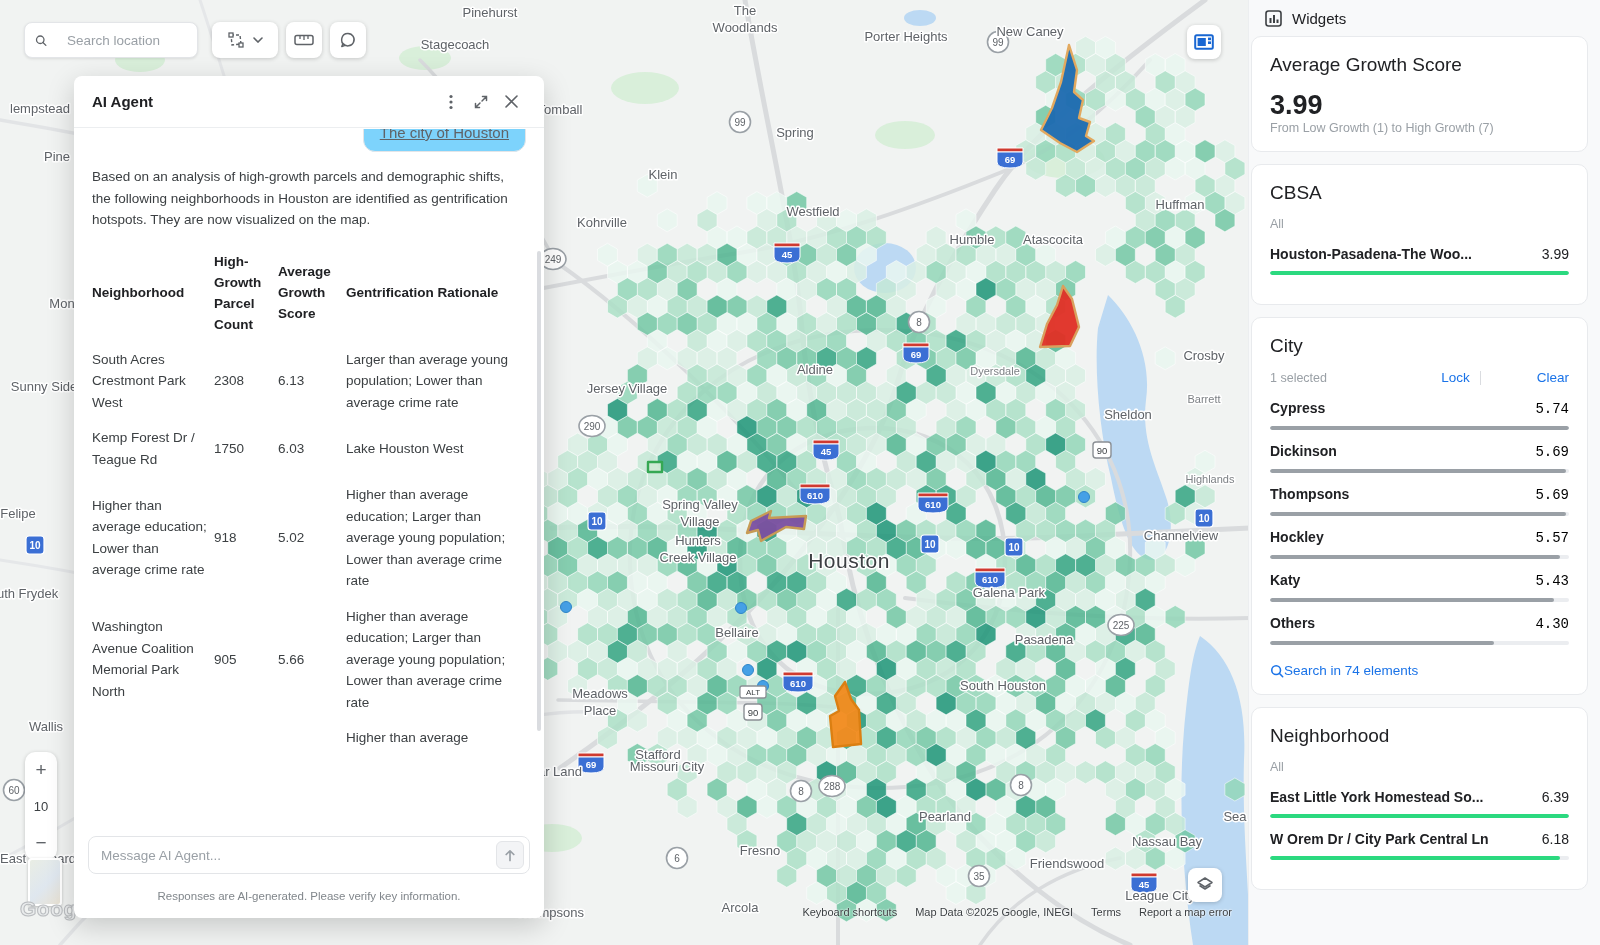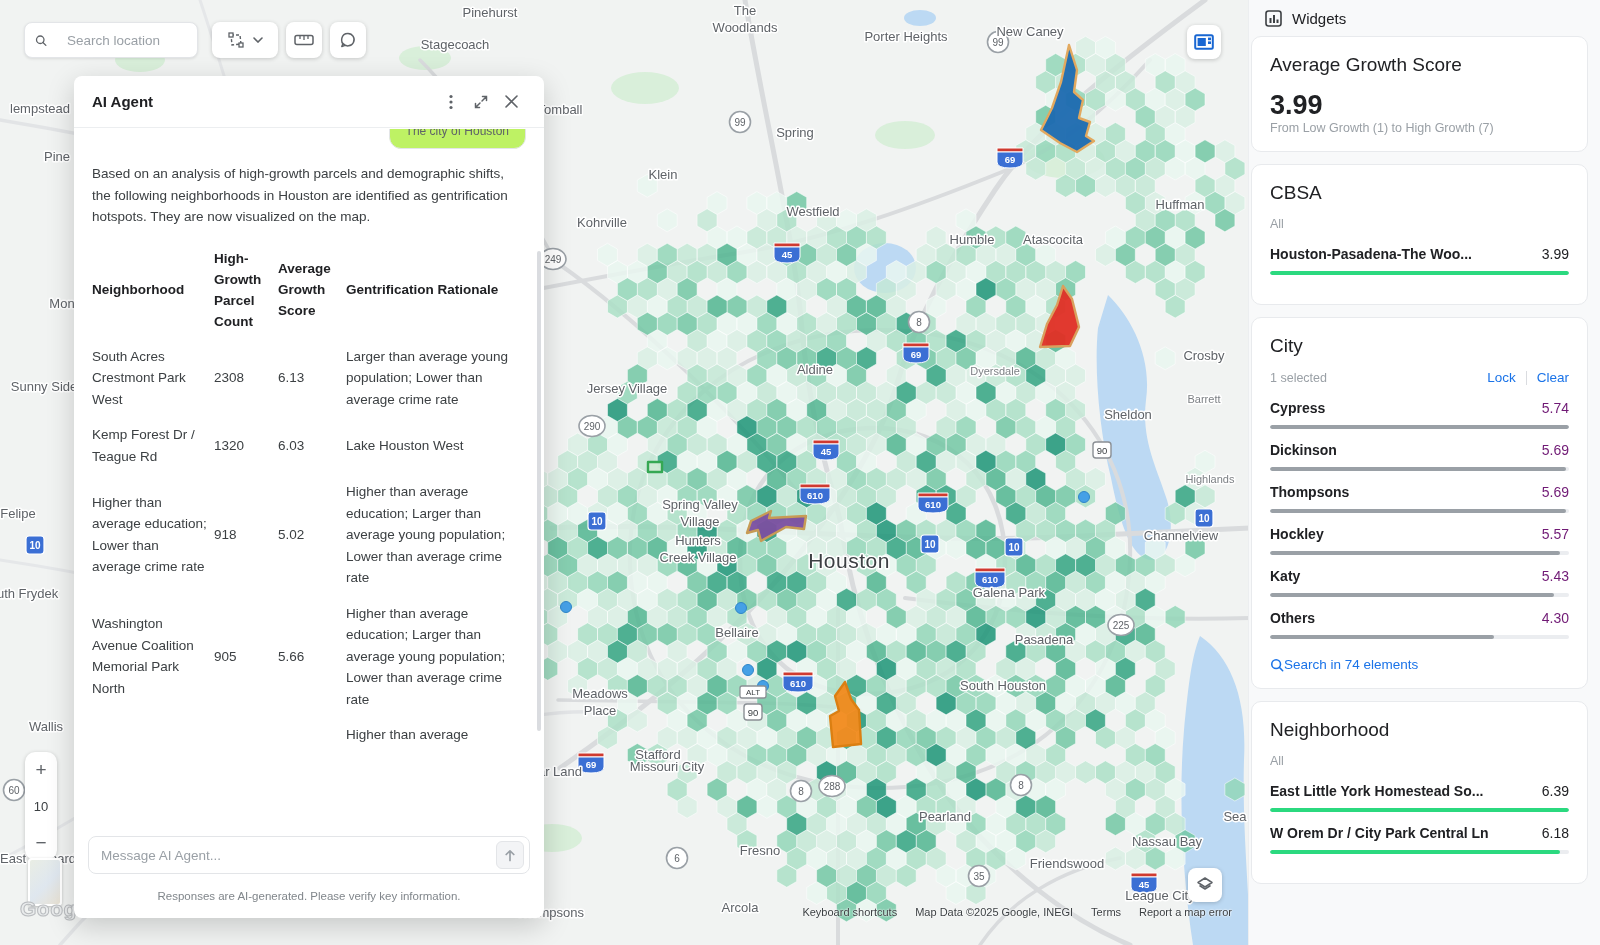--- a/index.html
+++ b/index.html
@@ -43,21 +43,21 @@
     box-shadow:0 1px 4px rgba(0,0,0,.2); display:flex; align-items:center; justify-content:center; cursor:pointer; }
 
   
   .ai-panel { position:absolute; left:74px; top:76px; width:470px; height:842px; background:#fff; border-radius:8px;
     box-shadow:0 8px 28px rgba(0,0,0,.18); overflow:hidden; }
   .ai-head { height:52px; display:flex; align-items:center; padding:0 18px; border-bottom:1px solid #eceef0; }
   .ai-title { font-size:15px; font-weight:bold; color:#202124; flex:1; }
   .ai-head .hicon { width:30px; height:30px; display:flex; align-items:center; justify-content:center; color:#5f6368; cursor:pointer; }
   .ai-body { position:absolute; top:53px; bottom:112px; left:0; right:0; overflow:hidden; padding:0 18px; }
   .chip-row { display:flex; justify-content:flex-end; margin-top:-16px; }
-  .chip { border:1px solid #e3e5e8; background:#bef264; border-radius:12px; padding:10px 16px; font-size:12px; color:#5f6368; }
+  .chip { border:1px solid #e3e5e8; background:#7dd3fc; border-radius:12px; padding:10px 16px; font-size:15px; color:#5f6368;text-decoration:underline; }
   .ai-intro { margin-top:14px; font-size:13.5px; line-height:21.5px; color:#3c4043; }
   .ai-table { margin-top:14px; display:grid; grid-template-columns:118px 60px 64px 1fr; column-gap:4px; }
   .ai-th { font-weight:bold; font-size:13.5px; color:#202124; display:flex; align-items:center; line-height:21px; padding:6px 0; }
   .ai-td { font-size:13.5px; color:#3c4043; line-height:21.5px; display:flex; align-items:center; padding:8px 0 6px; }
   .fade { position:absolute; left:0; right:0; bottom:111px; height:42px;
     background:linear-gradient(rgba(255,255,255,0), #fff 85%); pointer-events:none; }
   .ai-scrollbar { position:absolute; right:3px; top:175px; width:4px; height:480px; background:#dadce0; border-radius:2px; }
   .ai-input { position:absolute; left:14px; right:14px; bottom:44px; height:38px; border:1px solid #e3e5e8; border-radius:8px;
     display:flex; align-items:center; padding:0 5px 0 12px; gap:8px; background:#fff; }
   .ai-input input { flex:1; border:none; outline:none; font-size:13.5px; color:#3c4043; font-family:Liberation Sans, sans-serif; }
@@ -71,28 +71,28 @@
     border-left:1px solid #eceef0; padding:0 12px 0 2px; }
   .sb-head { display:flex; align-items:center; gap:10px; padding:10px 14px 9px; }
   .sb-head-title { font-size:15px; font-weight:500; color:#202124; }
   .card { background:#fff; border:1px solid #e8eaed; border-radius:10px; padding:17px 18px 16px; margin-bottom:12px; }
   .card-title { font-size:19px; font-weight:500; color:#202124; }
   .card-sub { margin-top:13px; font-size:12.5px; color:#9aa0a6; }
   .big-val { margin-top:14px; font-size:27px; font-weight:bold; color:#202124; }
   .card-cap { margin-top:0; font-size:12.5px; color:#9aa0a6; }
   .sel-row { margin-top:13px; display:flex; align-items:center; }
   .sel-count { font-size:12.5px; color:#9aa0a6; flex:1; }
-  .sel-link { font-size:13.5px; color:#1a73e8; cursor:pointer; }
+  .sel-link { font-size:13.5px; color:#1a73e8; cursor:pointer;margin-left:46px; }
   .sel-divider { width:1px; height:14px; background:#dadce0; margin:0 10px; }
   .w-rows { margin-top:15px; }
   .w-row { margin-bottom:13px; cursor:pointer; }
   .w-row-top { display:flex; justify-content:space-between; align-items:baseline;text-align:right; }
   .w-row-name { font-size:14px; font-weight:bold; color:#202124; }
   .w-row-val { font-size:14px; color:#202124; }
-  .w-row-val.muted { color:#701a75; }
+  .w-row-val.muted { color:#000000;font-family:Liberation Mono, monospace; }
   .w-bar { height:4px; background:#ebedf0; border-radius:2px; margin-top:9px; overflow:hidden; }
   .w-bar-fill { height:100%; border-radius:2px; }
   .search-link { display:flex; align-items:center; margin-top:18px; color:#1a73e8; font-size:13.5px; cursor:pointer; }
 </style>
 </head>
 <body>
 
 <div class="app">
 
   <div class="map">
@@ -425,21 +425,21 @@
       <div class="ai-table" id="ai-table">
           <div class="ai-th">Neighborhood</div>
           <div class="ai-th">High-Growth Parcel Count</div>
           <div class="ai-th">Average Growth Score</div>
           <div class="ai-th">Gentrification Rationale</div>
           <div class="ai-td">South Acres Crestmont Park West</div>
           <div class="ai-td">2308</div>
           <div class="ai-td">6.13</div>
           <div class="ai-td">Larger than average young population; Lower than average crime rate</div>
           <div class="ai-td">Kemp Forest Dr / Teague Rd</div>
-          <div class="ai-td">1320</div>
+          <div class="ai-td">1750</div>
           <div class="ai-td">6.03</div>
           <div class="ai-td">Lake Houston West</div>
           <div class="ai-td">Higher than average education; Lower than average crime rate</div>
           <div class="ai-td">918</div>
           <div class="ai-td">5.02</div>
           <div class="ai-td">Higher than average education; Larger than average young population; Lower than average crime rate</div>
           <div class="ai-td">Washington Avenue Coalition Memorial Park North</div>
           <div class="ai-td">905</div>
           <div class="ai-td">5.66</div>
           <div class="ai-td">Higher than average education; Larger than average young population; Lower than average crime rate</div>

